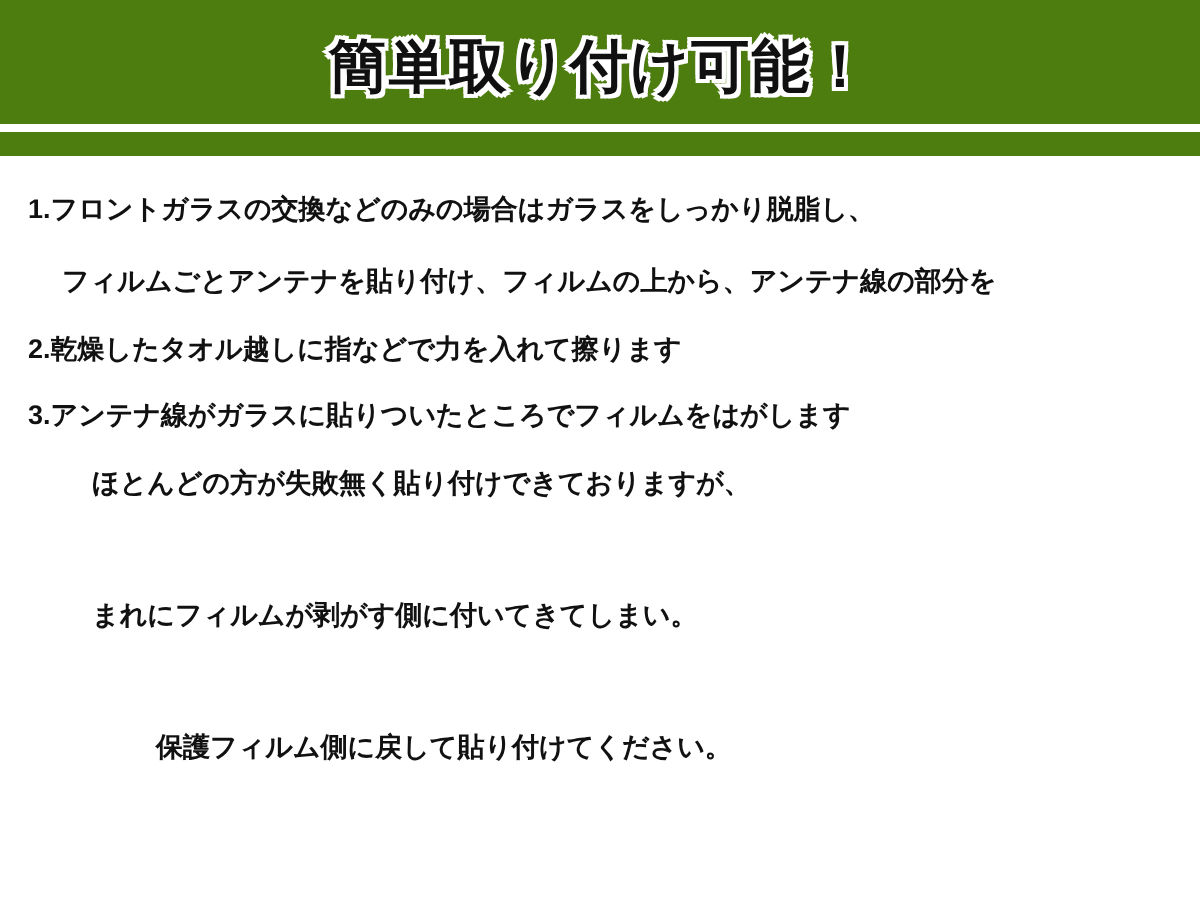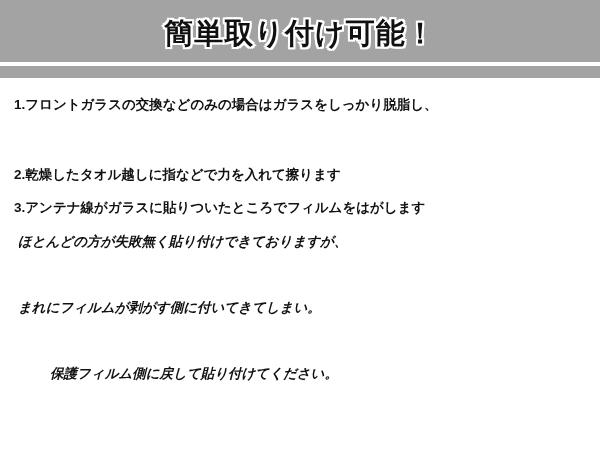--- a/index.html
+++ b/index.html
@@ -76,34 +76,35 @@
     position: absolute;
     font-size: 13.5px;
     font-weight: bold;
     color: #111111;
     white-space: nowrap;
     line-height: 1;
     letter-spacing: 0px;
   }
   .indent-0 { left: 14px; }
   .indent-1 { left: 31px; }
-  .indent-2 { left: 18px; font-style: italic; }
+  .indent-2 { left: 46px; }
 </style>
 </head>
 <body>
 
 <div id="page" style="background: rgb(255, 255, 255);">
 
-  <div class="header-band" style="background: #a3a3a3;">
+  <div class="header-band" style="background: #4d7c0f;">
     <div class="header-title" style="color: rgb(16, 16, 16);">簡単取り付け可能！</div>
     <div class="header-rule" style="background: rgb(255, 255, 255);"></div>
   </div>
 
   <div class="body-block">
       <div class="text-line indent-0" style="top: 20px;">1.フロントガラスの交換などのみの場合はガラスをしっかり脱脂し、</div>
+      <div class="text-line indent-1" style="top: 56px;">フィルムごとアンテナを貼り付け、フィルムの上から、アンテナ線の部分を</div>
       <div class="text-line indent-0" style="top: 90px;">2.乾燥したタオル越しに指などで力を入れて擦ります</div>
       <div class="text-line indent-0" style="top: 123px;">3.アンテナ線がガラスに貼りついたところでフィルムをはがします</div>
       <div class="text-line indent-2" style="top: 157px;">ほとんどの方が失敗無く貼り付けできておりますが、</div>
       <div class="text-line indent-2" style="top: 223px;">まれにフィルムが剥がす側に付いてきてしまい。</div>
       <div class="text-line indent-2" style="top: 289px; margin-left: 32px;">保護フィルム側に戻して貼り付けてください。</div>
     </div>
 
 </div>
 
 </body></html>

